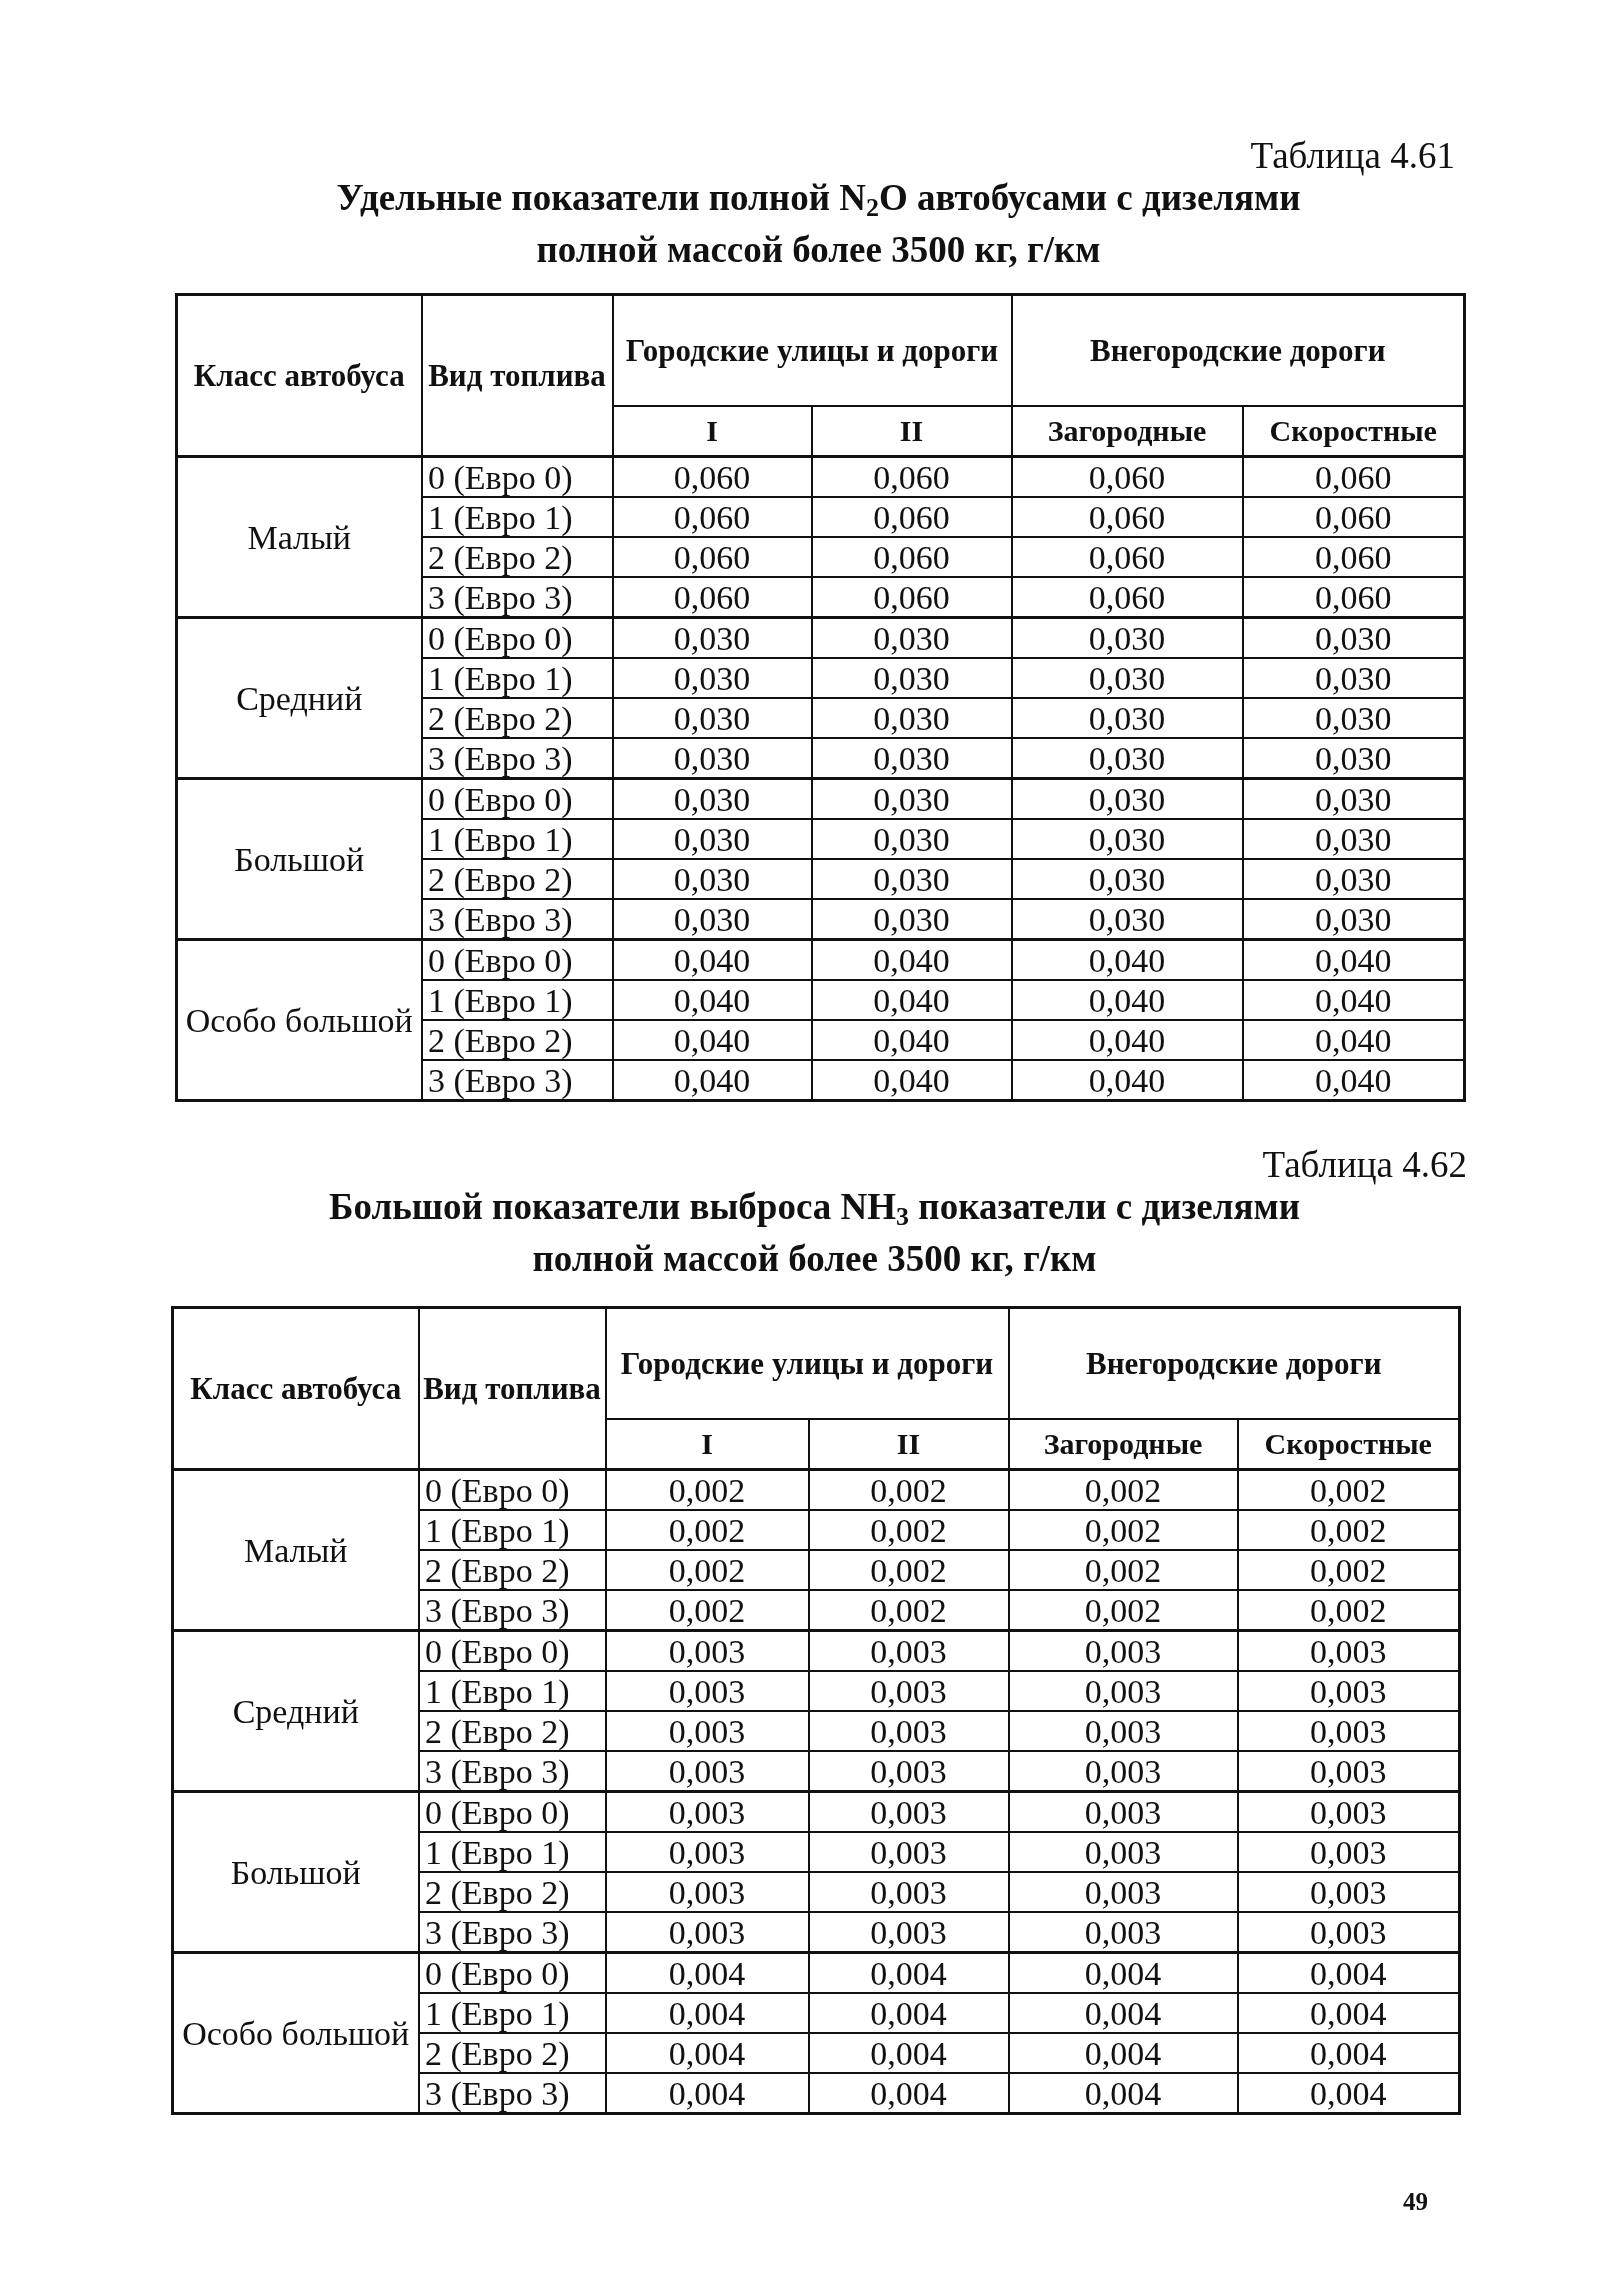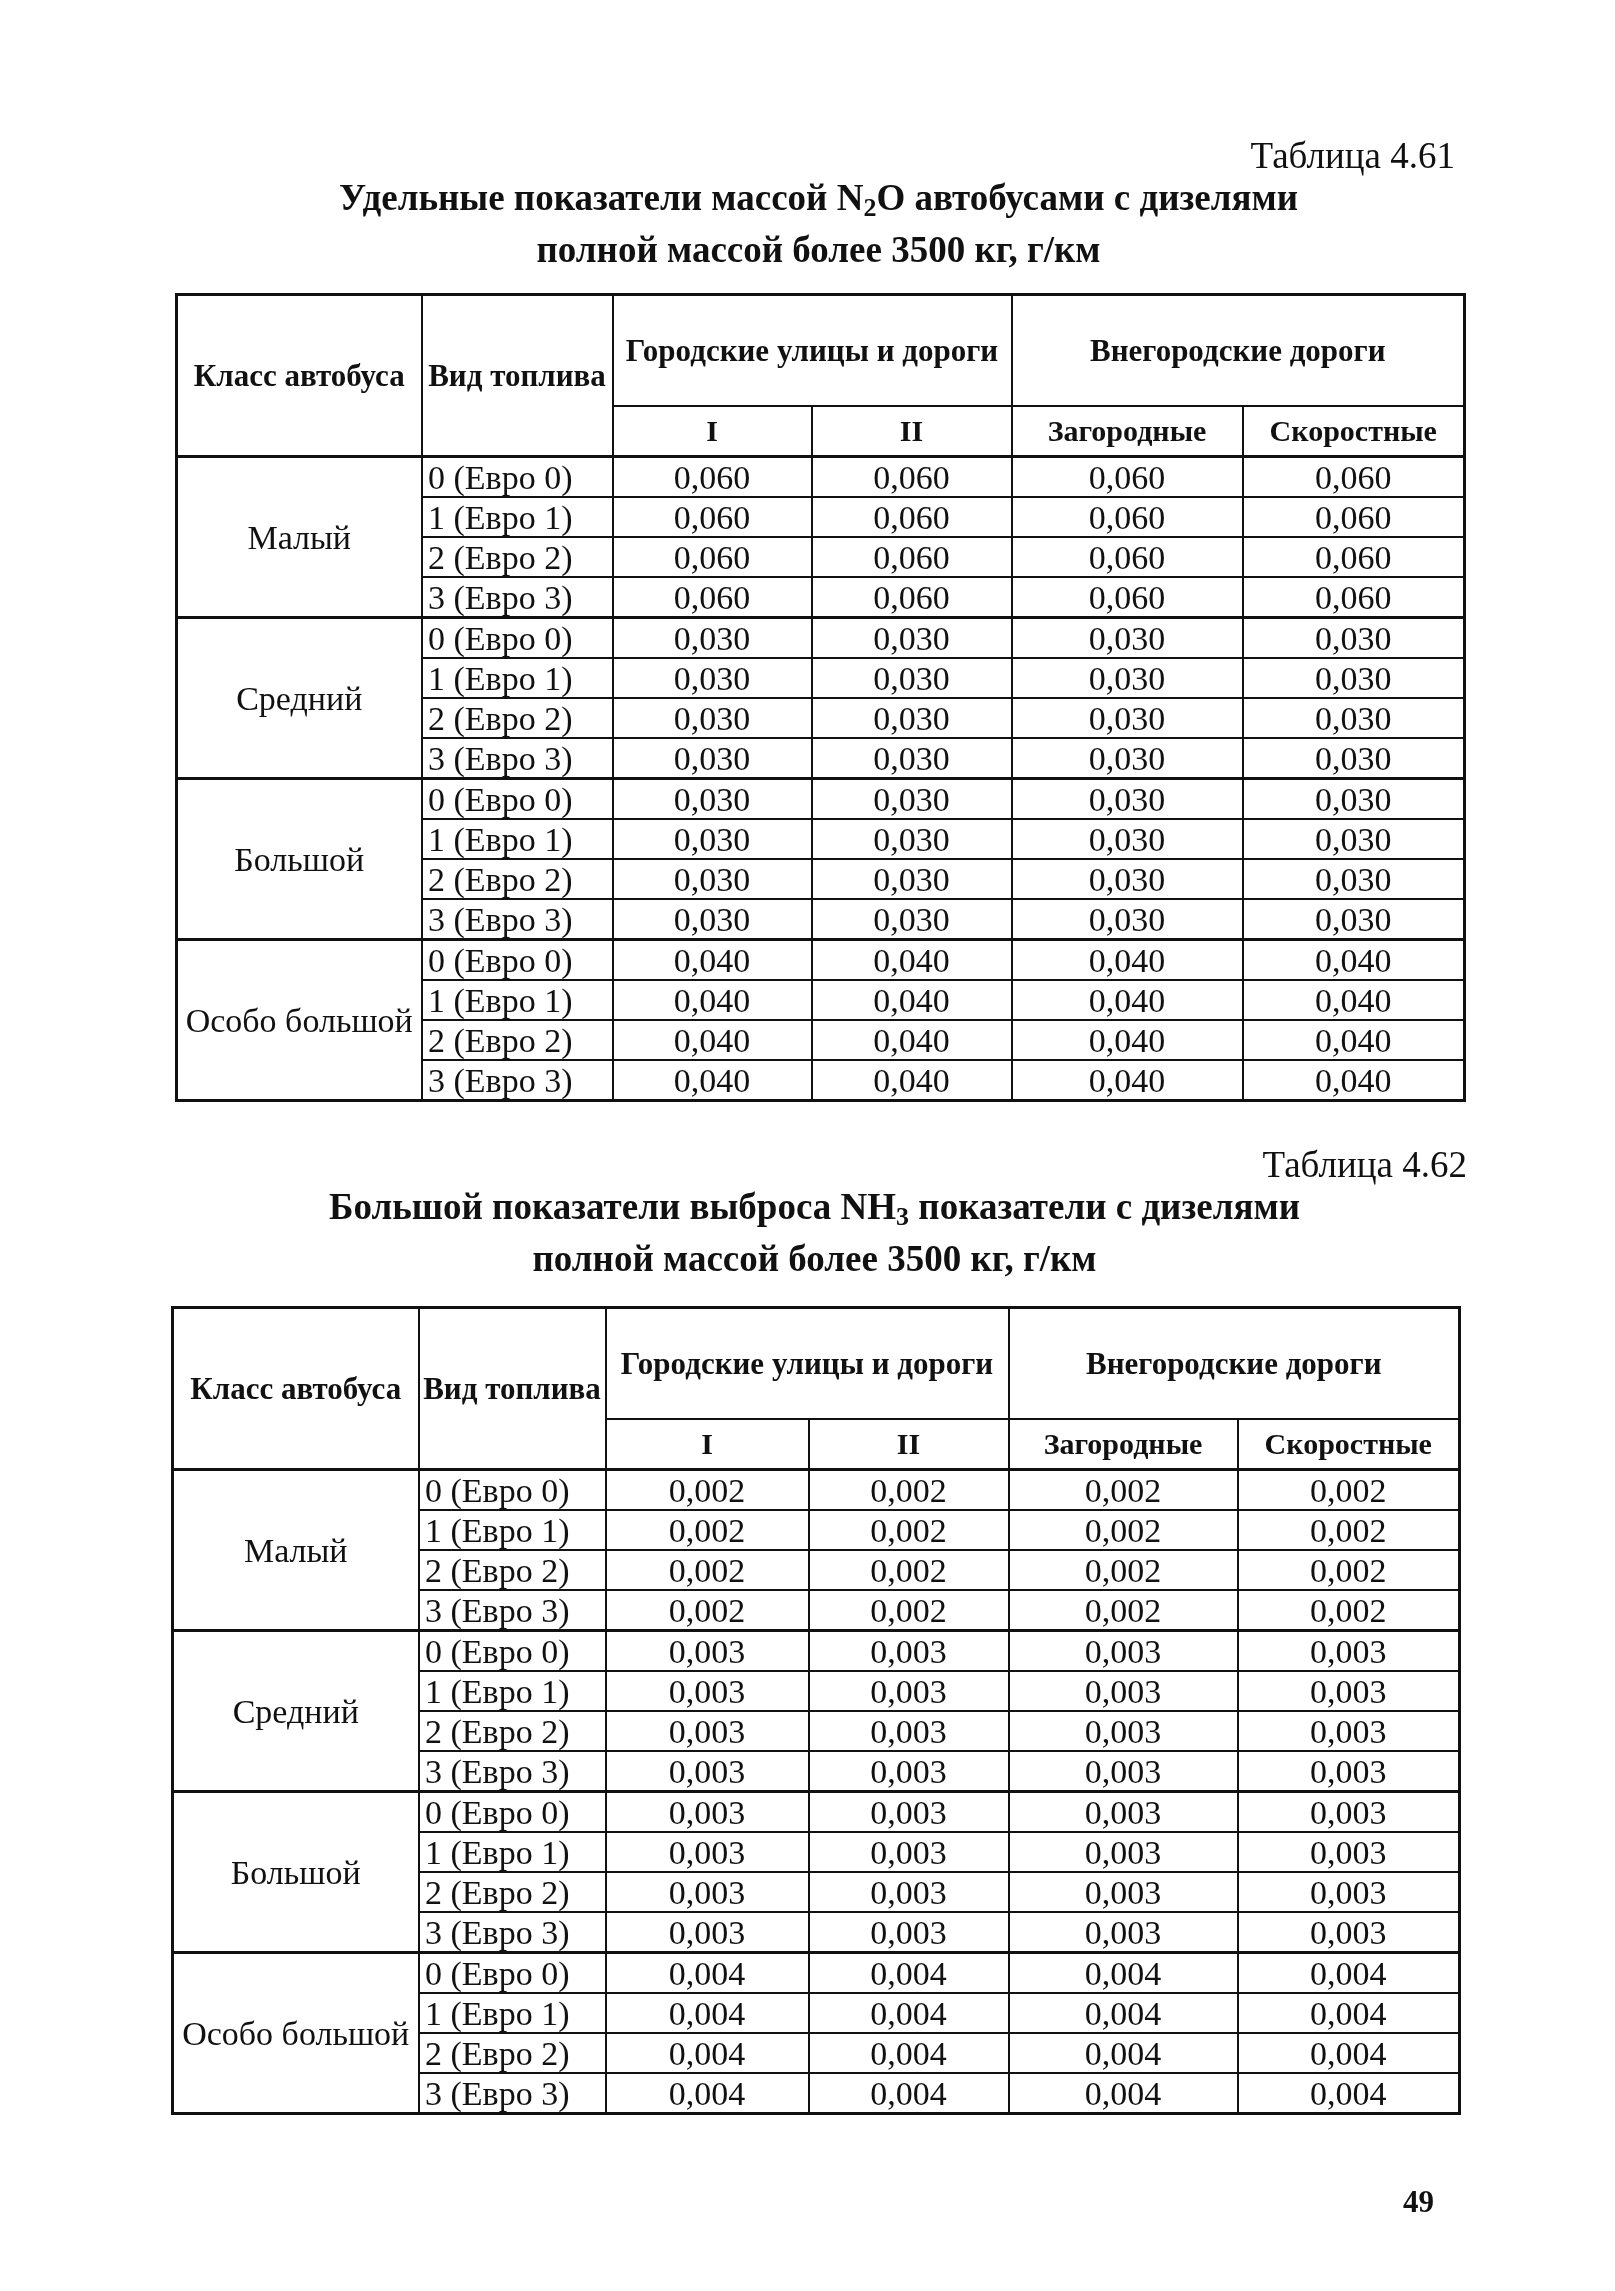--- a/index.html
+++ b/index.html
@@ -28,29 +28,29 @@
     vertical-align: middle;
   }
   table.emis th.sub { font-size: 30px; }
   table.emis td { font-size: 34px; line-height: 37px; text-align: center; }
   table.emis td.fuel { text-align: left; padding-left: 5.5px; }
   table.emis td.cls { white-space: normal; line-height: 41px; vertical-align: middle; }
   table.emis tr.data-row td { height: 38px; }
   table.emis tr.group-start td { border-top: 3.7px solid #111; margin-left: 37px; }
   .page-number {
     position: absolute; left: 1403px; top: 2183px; font-weight: bold;
-    font-size: 31px; line-height: 37px;
+    font-size: 25px; line-height: 37px;
   }
 </style>
 </head>
 <body>
 
 <div class="table-number" style="top:135px;">Таблица 4.61</div>
 <div class="table-title" style="top:172px;">
-  <span>Удельные показатели массой N</span><sub>2</sub><span>O автобусами с дизелями</span><br>
+  <span>Удельные показатели полной N</span><sub>2</sub><span>O автобусами с дизелями</span><br>
   <span>полной массой более 3500 кг, г/км</span>
 </div>
 <table class="emis" style="left:175px; top:293px; width:1287px;">
   <colgroup>
     <col style="width:245px">
       <col style="width:191px">
       <col style="width:199px">
       <col style="width:200px">
       <col style="width:231px">
       <col style="width:222px">

